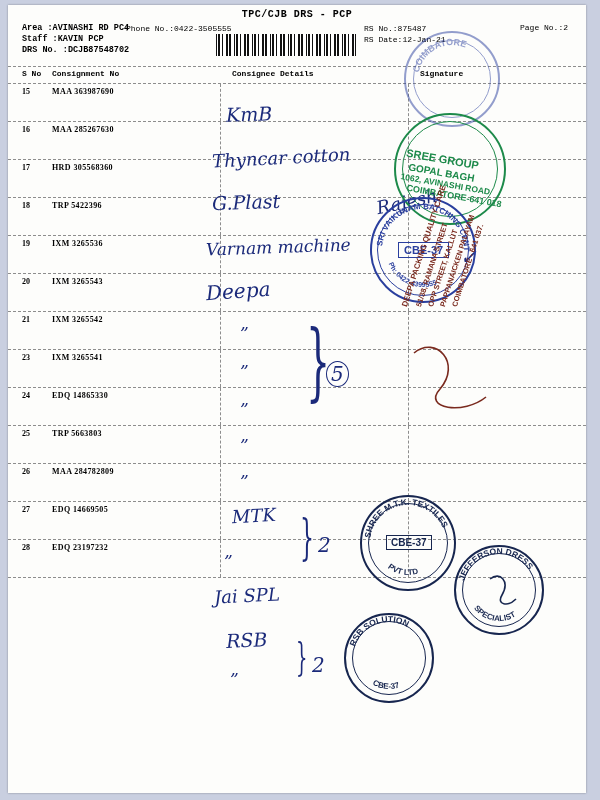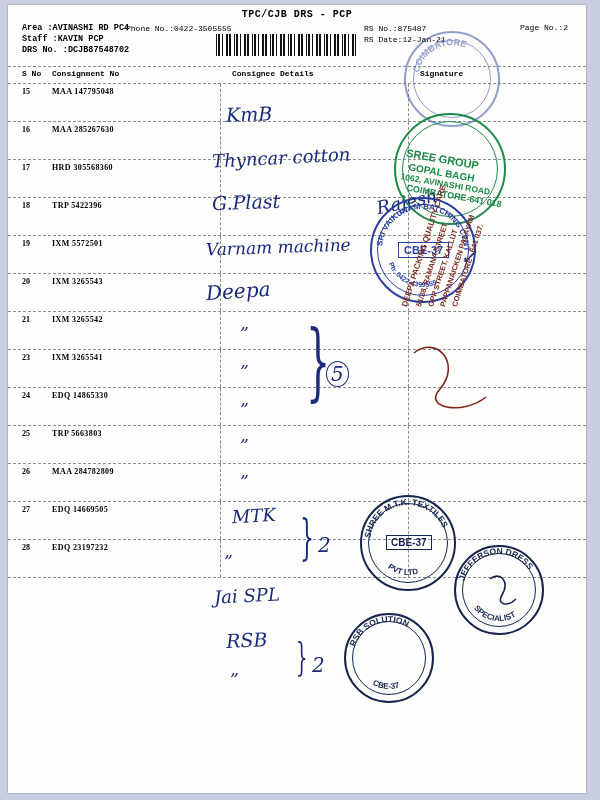--- a/index.html
+++ b/index.html
@@ -160,21 +160,21 @@
     <span class="c1">S No</span>
     <span class="c1" style="left:44px">Consignment No</span>
     <span class="c2">Consignee Details</span>
     <span class="c3">Signature</span>
   </div>
 
   <div class="tbl topline" id="table-body">
 
     <div class="row">
       <span class="sno">15</span>
-      <span class="cons">MAA 147795048</span>
+      <span class="cons">MAA 363987690</span>
       <span class="vline v1"></span>
       <span class="vline v2"></span>
     </div>
     <div class="row">
       <span class="sno">16</span>
       <span class="cons">MAA 285267630</span>
       <span class="vline v1"></span>
       <span class="vline v2"></span>
     </div>
     <div class="row">
@@ -184,21 +184,21 @@
       <span class="vline v2"></span>
     </div>
     <div class="row">
       <span class="sno">18</span>
       <span class="cons">TRP 5422396</span>
       <span class="vline v1"></span>
       <span class="vline v2"></span>
     </div>
     <div class="row">
       <span class="sno">19</span>
-      <span class="cons">IXM 5572501</span>
+      <span class="cons">IXM 3265536</span>
       <span class="vline v1"></span>
       <span class="vline v2"></span>
     </div>
     <div class="row">
       <span class="sno">20</span>
       <span class="cons">IXM 3265543</span>
       <span class="vline v1"></span>
       <span class="vline v2"></span>
     </div>
     <div class="row">

